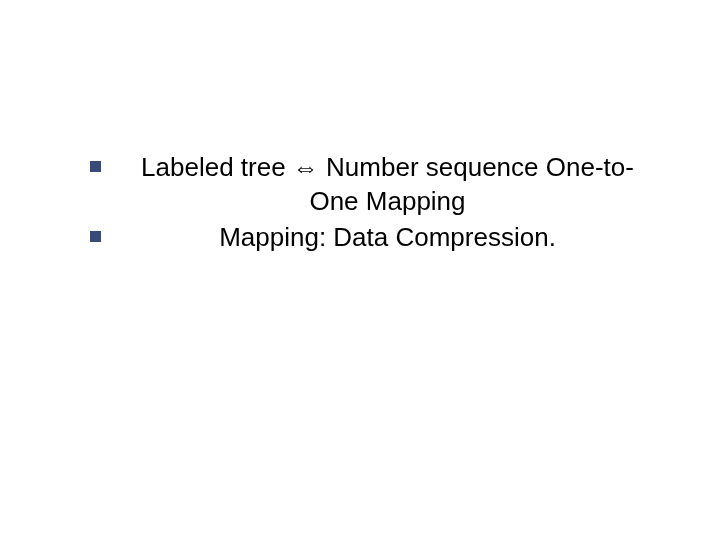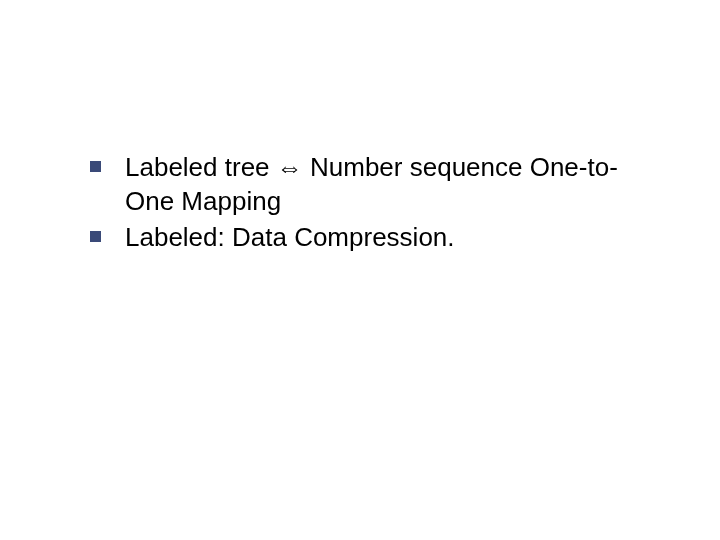--- a/index.html
+++ b/index.html
@@ -8,20 +8,21 @@
     width: 720px;
     height: 540px;
     background: #fff;
     font-family: Arial, "Microsoft JhengHei", "PMingLiU", sans-serif;
   }
   .slide {
     position: relative;
     width: 712px;
     height: 540px;
     box-sizing: border-box;
+    text-align: center;
   }
   .content {
     position: absolute;
     left: 90px;
     top: 150px;
     width: 560px;
   }
   .bullet-item {
     display: flex;
     align-items: flex-start;
@@ -50,17 +51,17 @@
   <div class="content">
 
     <div class="bullet-item">
       <div class="bullet-icon"></div>
       <div class="bullet-text">Labeled tree ⇔ Number sequence One-to-One Mapping</div>
     </div>
 
 
     <div class="bullet-item">
       <div class="bullet-icon"></div>
-      <div class="bullet-text">Labeled: Data Compression.</div>
+      <div class="bullet-text">Mapping: Data Compression.</div>
     </div>
 
   </div>
 </div>
 
 </body></html>

